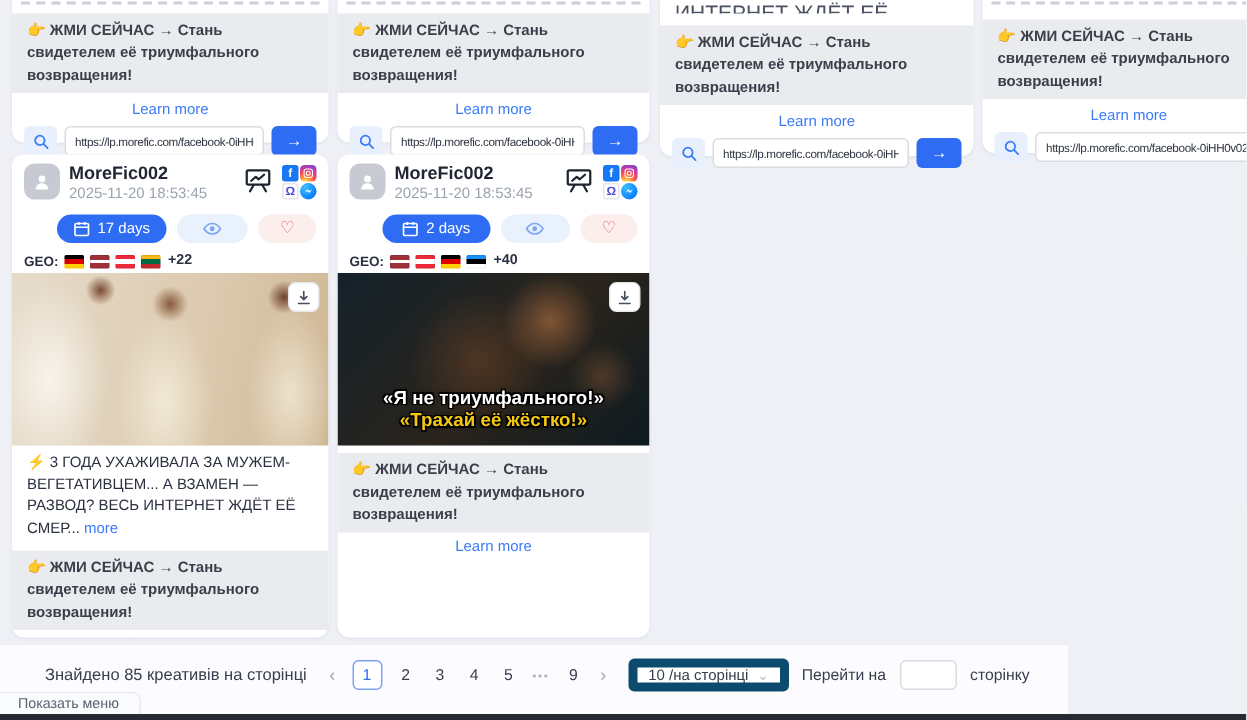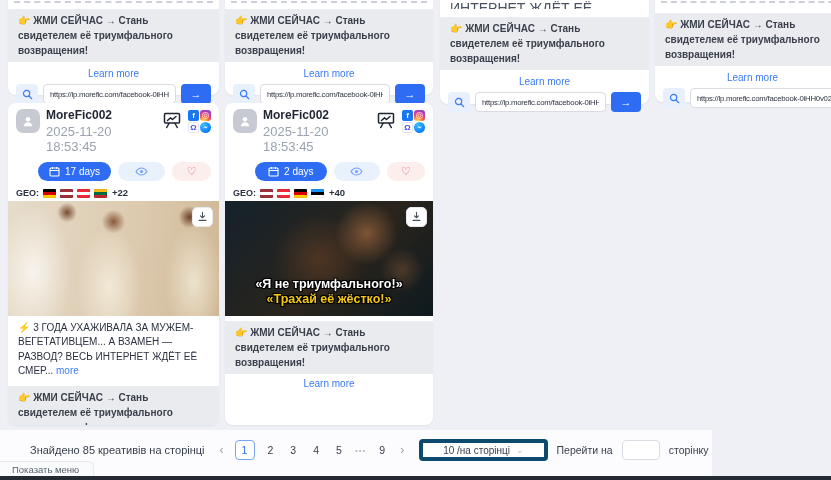--- a/index.html
+++ b/index.html
@@ -23,21 +23,21 @@
 
   .clip-line { height: 9px; overflow: hidden; margin: 0 10px; font-size: 14px; color: #3a3f4a; font-weight: bold; }
   .clip-line .inner { margin-top: -4px; font-weight: normal; color:#4a5160; }
   .clip-line .morelink { color: #3b7bf6; }
 
   
   .c-head { display: flex; align-items: flex-start; padding: 6px 8px 0 8px; }
   .avatar { width: 24px; height: 24px; border-radius: 7px; background: #c7cad2; display: flex; align-items: center; justify-content: center; flex: 0 0 auto; }
   .c-id { margin-left: 6px; flex: 1; min-width: 0; }
   .c-name { font-size: 12px; font-weight: bold; color: #1f2532; line-height: 1.15; }
-  .c-date { font-size: 13px; color: #9aa3b0; margin-top: 1px; }
+  .c-date { font-size: 10px; color: #9aa3b0; margin-top: 1px; }
   .fmt-icon { margin: 1px 6px 0 0; }
   .soc-grid { display: grid; grid-template-columns: 11px 11px; grid-auto-rows: 11px; gap: 1px; flex: 0 0 auto; margin-top: 1px; }
   .soc { width: 11px; height: 11px; display: flex; align-items: center; justify-content: center; font-size: 8px; line-height: 1; }
   .soc-fb { background: #1877f2; border-radius: 2px; color: #fff; font-weight: bold; font-size: 8px; }
   .soc-ig { background: radial-gradient(circle at 30% 110%, #ffdb4e 10%, #ff543e 45%, #c837ab 70%, #5851db 100%); border-radius: 3px; }
   .soc-an { background: #fff; border: 1px solid #e3e5ea; border-radius: 2px; color: #4b4ce0; font-weight: bold; font-size: 8px; }
   .soc-ms { background: radial-gradient(circle at 30% 25%, #3bc0ff, #0a7cff 75%); border-radius: 50%; }
 
   .btnrow { display: flex; gap: 7px; margin: 8px 8px 0 30px; }
   .days-btn { flex: 1.7; height: 19px; background: #2e6cf3; border: none; border-radius: 10px; color: #fff; font-size: 10px; display: flex; align-items: center; justify-content: center; gap: 5px; cursor: pointer; font-family:"Liberation Sans",sans-serif; }
@@ -79,21 +79,21 @@
   .mid-banner { margin-top: 5px; }
 
   
   #bottom-bar { position: absolute; left: 0; top: 430px; width: 712px; height: 47px; background: #fcfcfe; }
   .pagewrap { position: absolute; left: 30px; top: 9px; display: flex; align-items: center; gap: 9px; }
   .found { font-size: 11px; color: #373e4c; margin-right: 4px; }
   .pg-arrow { font-size: 12px; color: #9aa1ad; background: none; border: none; cursor: pointer; padding: 0 2px; font-family:"Liberation Sans",sans-serif; }
   .pg-num { font-size: 10.5px; color: #373e4c; background: none; border: none; cursor: pointer; padding: 2px 4px; font-family:"Liberation Sans",sans-serif; }
   .pg-num.active { color: #2e6cf3; border: 1px solid #7ba3f5; border-radius: 4px; background: #fff; width: 20px; height: 20px; padding: 0; }
   .pg-dots { font-size: 8px; color: #b3b9c4; letter-spacing: 1px; }
-  .size-select { display: flex; align-items: center; gap: 6px; border: 4px solid #0c4a6e; border-radius: 4px; background: #fff; height: 22px; padding: 0 20px; font-size: 10px; color: #373e4c; cursor: pointer; margin-left: 4px; }
+  .size-select { display: flex; align-items: center; gap: 6px; border: 6px solid #0c4a6e; border-radius: 4px; background: #fff; height: 22px; padding: 0 7px; font-size: 10px; color: #373e4c; cursor: pointer; margin-left: 4px; }
   .size-caret { color: #b3b9c4; font-size: 9px; }
   .goto-text { font-size: 10.5px; color: #373e4c; }
   .goto-input { width: 38px; height: 20px; border: 1px solid #d8dce2; border-radius: 4px; background: #fff; }
 
   #menu-tab { position: absolute; left: 0; top: 461px; height: 16px; background: #fafbfc; border: 1px solid #e7e9ee; border-left: none; border-bottom: none; border-radius: 0 6px 0 0; padding: 0 14px 0 12px; font-size: 9.5px; color: #5a6270; display: flex; align-items: center; cursor: pointer; }
   #dark-strip { position: absolute; left: 0; top: 476px; width: 831px; height: 4px; background: #252a33; }
 </style>
 </head>
 <body>
 

